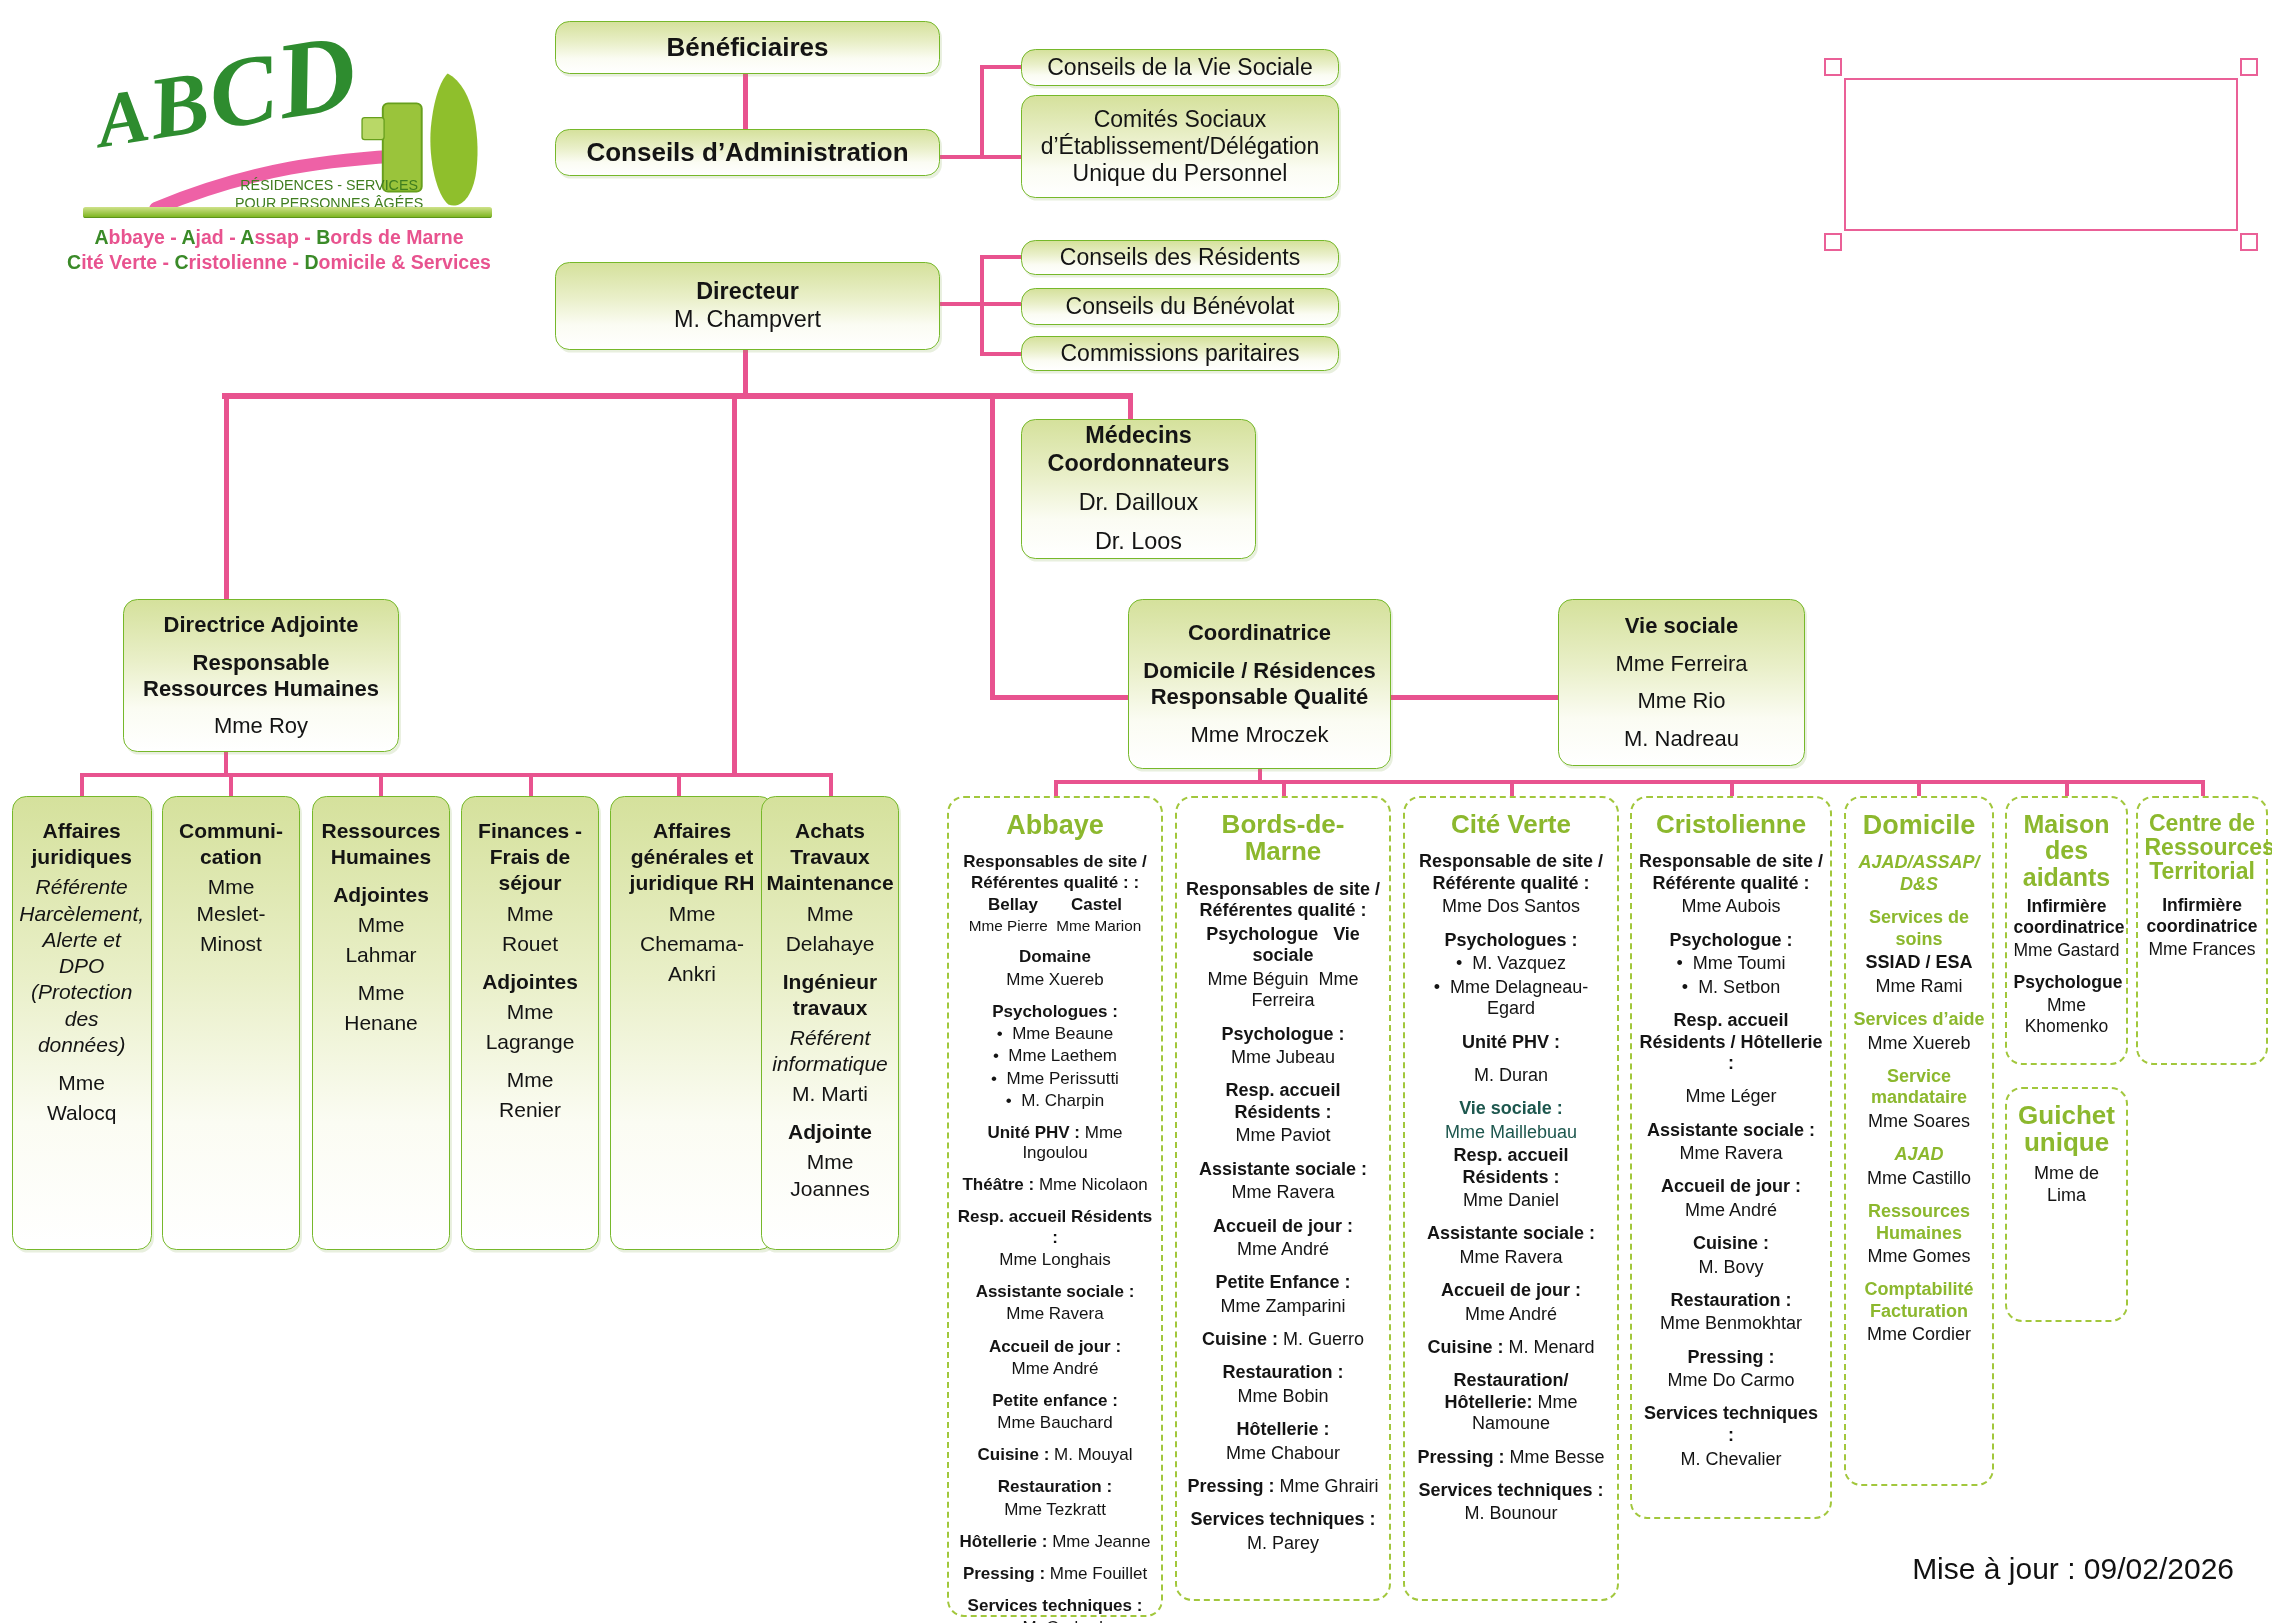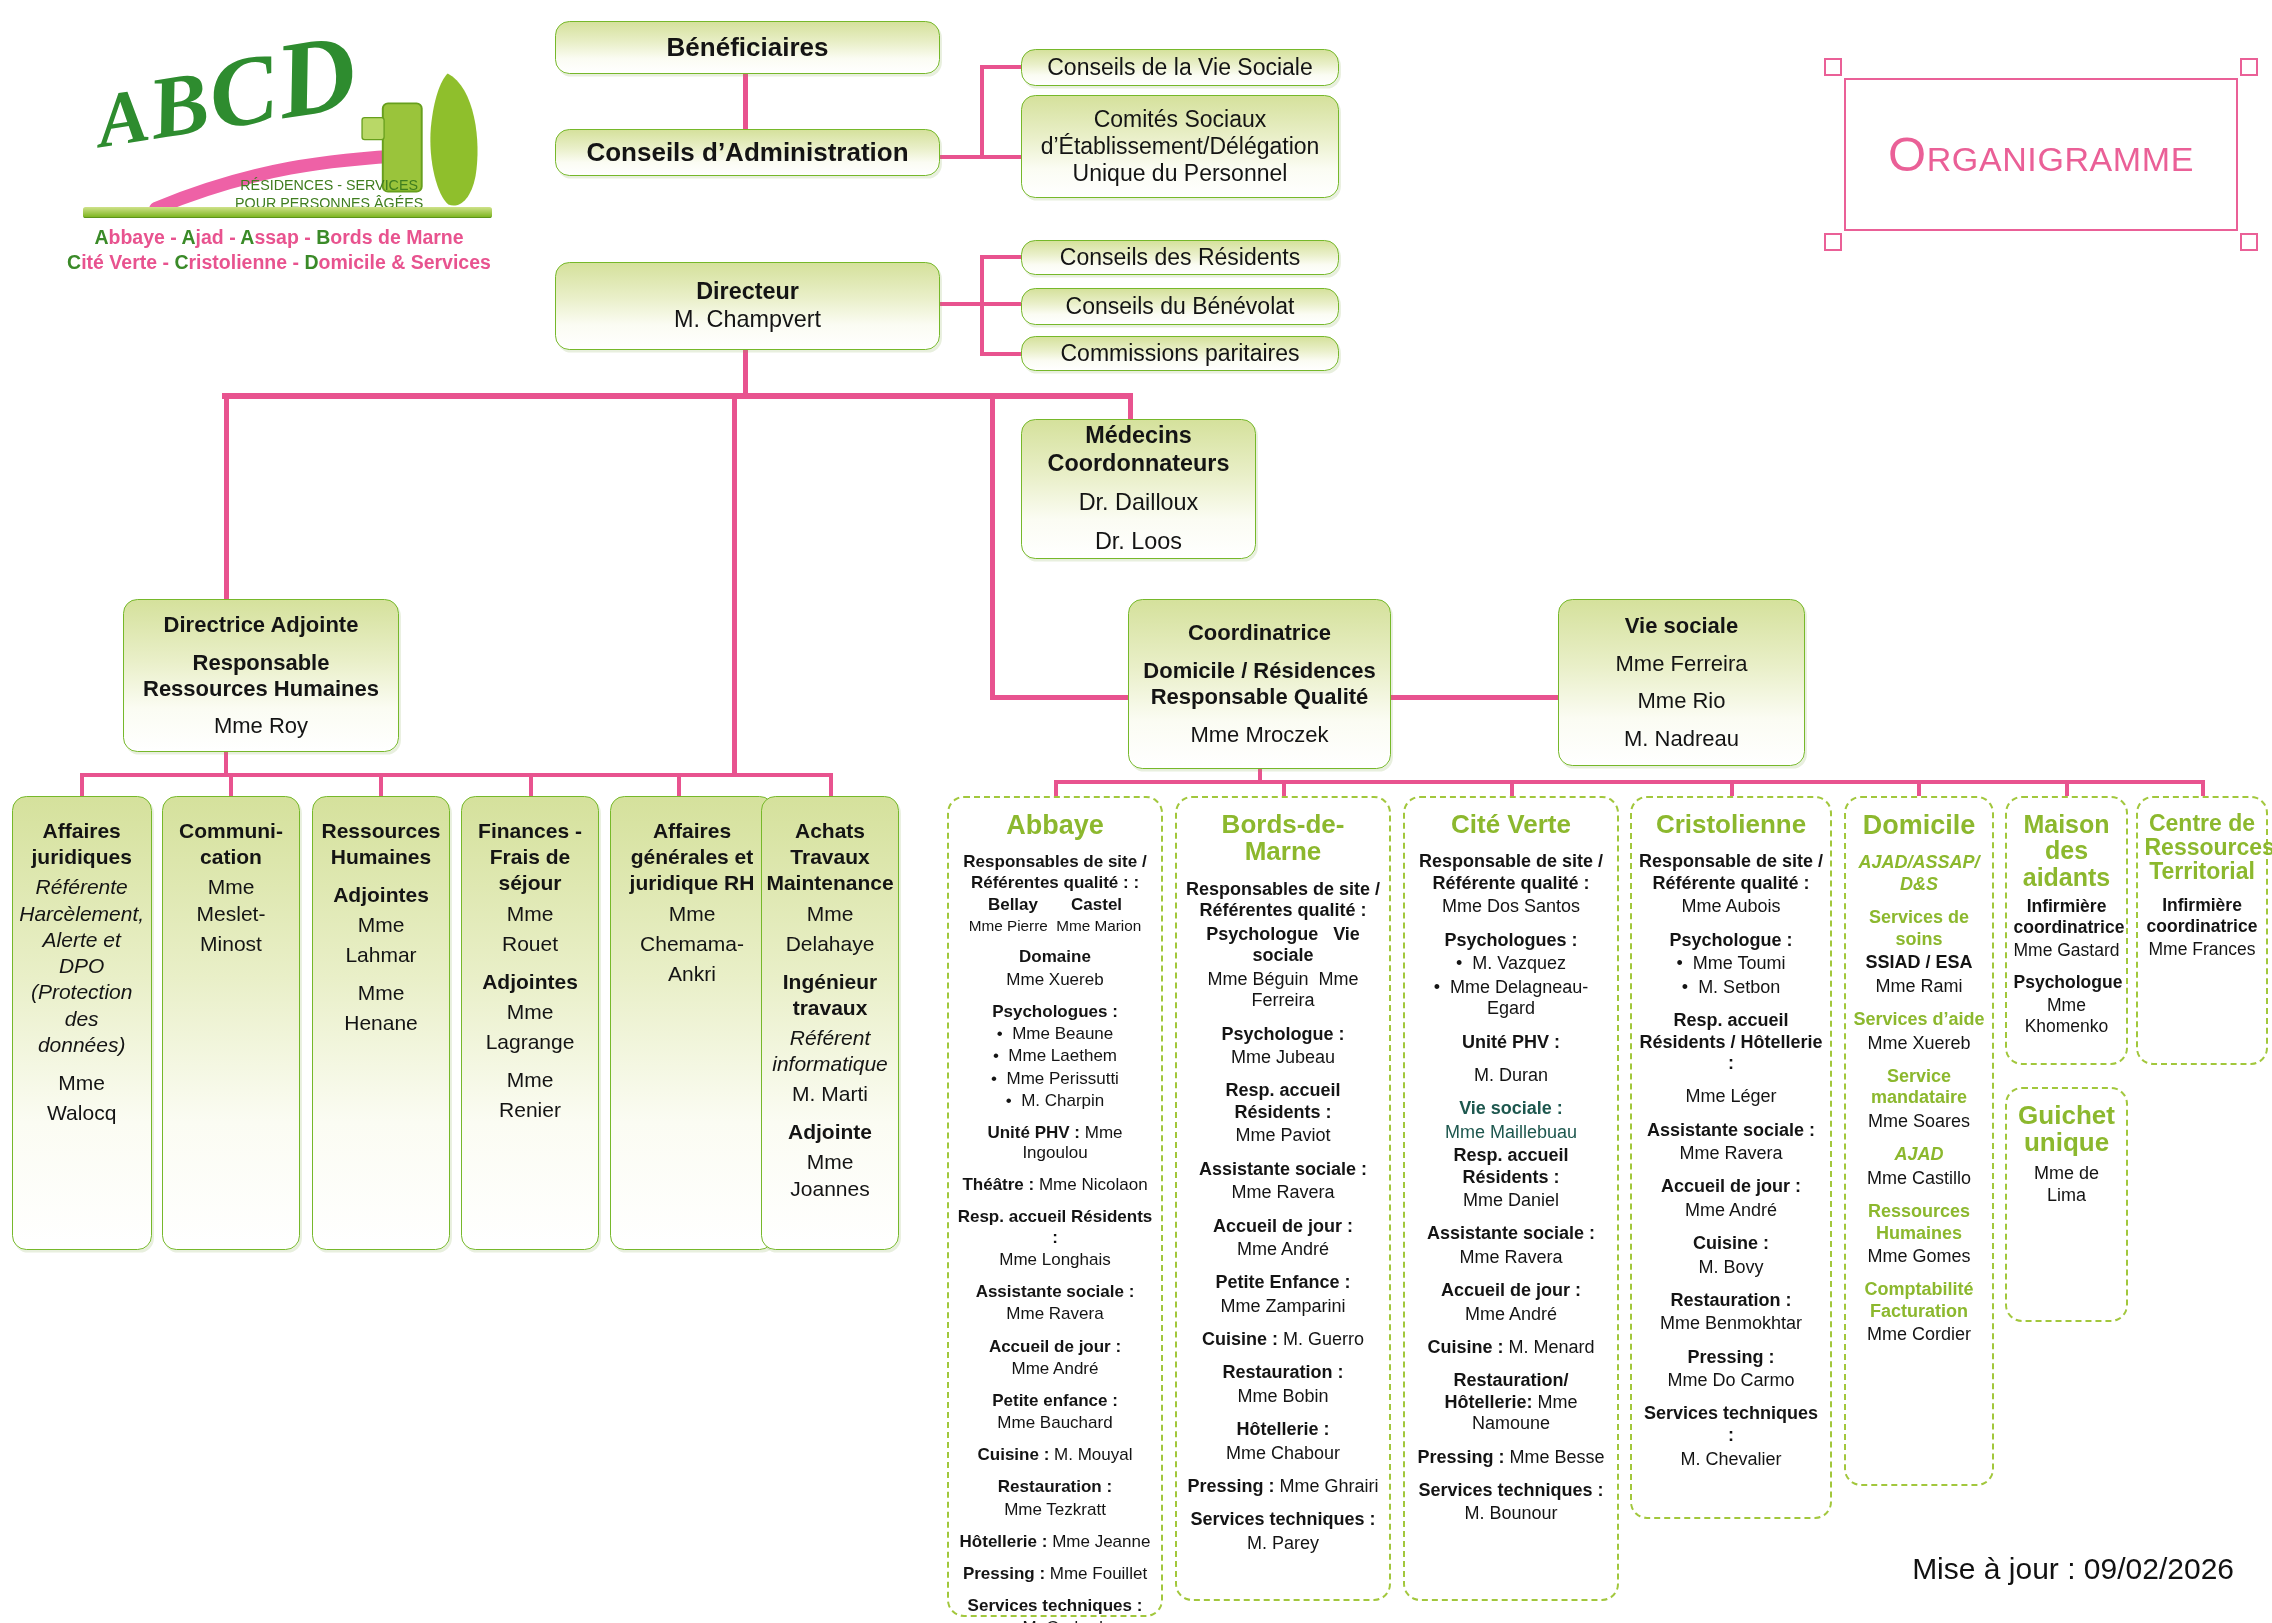--- a/index.html
+++ b/index.html
@@ -110,21 +110,20 @@
       <div id="logo-sites-1"><span class="lg-g">A</span><span class="lg-p">bbaye - </span><span class="lg-g">A</span><span class="lg-p">jad - </span><span class="lg-g">A</span><span class="lg-p">ssap - </span><span class="lg-g">B</span><span class="lg-p">ords de Marne</span></div>
       <div id="logo-sites-2"><span class="lg-g">C</span><span class="lg-p">ité Verte - </span><span class="lg-g">C</span><span class="lg-p">ristolienne - </span><span class="lg-g">D</span><span class="lg-p">omicile &amp; Services</span></div>
     </div>
   </div>
 
   <div class="titleframe">
     <div class="tf-sq tf-tl"></div>
     <div class="tf-sq tf-tr"></div>
     <div class="tf-sq tf-bl"></div>
     <div class="tf-sq tf-br"></div>
-    <div>Organigramme</div>
   </div>
 
   <div>
     <div class="pk" style="left:743px;top:73px;width:4.5px;height:58px"></div>
     <div class="pk" style="left:940px;top:155px;width:81px;height:3.9px"></div>
     <div class="pk" style="left:980px;top:65px;width:3.9px;height:94px"></div>
     <div class="pk" style="left:980px;top:65px;width:41px;height:3.9px"></div>
     <div class="pk" style="left:940px;top:302px;width:81px;height:3.9px"></div>
     <div class="pk" style="left:980px;top:255px;width:3.9px;height:101px"></div>
     <div class="pk" style="left:980px;top:255px;width:41px;height:3.9px"></div>

